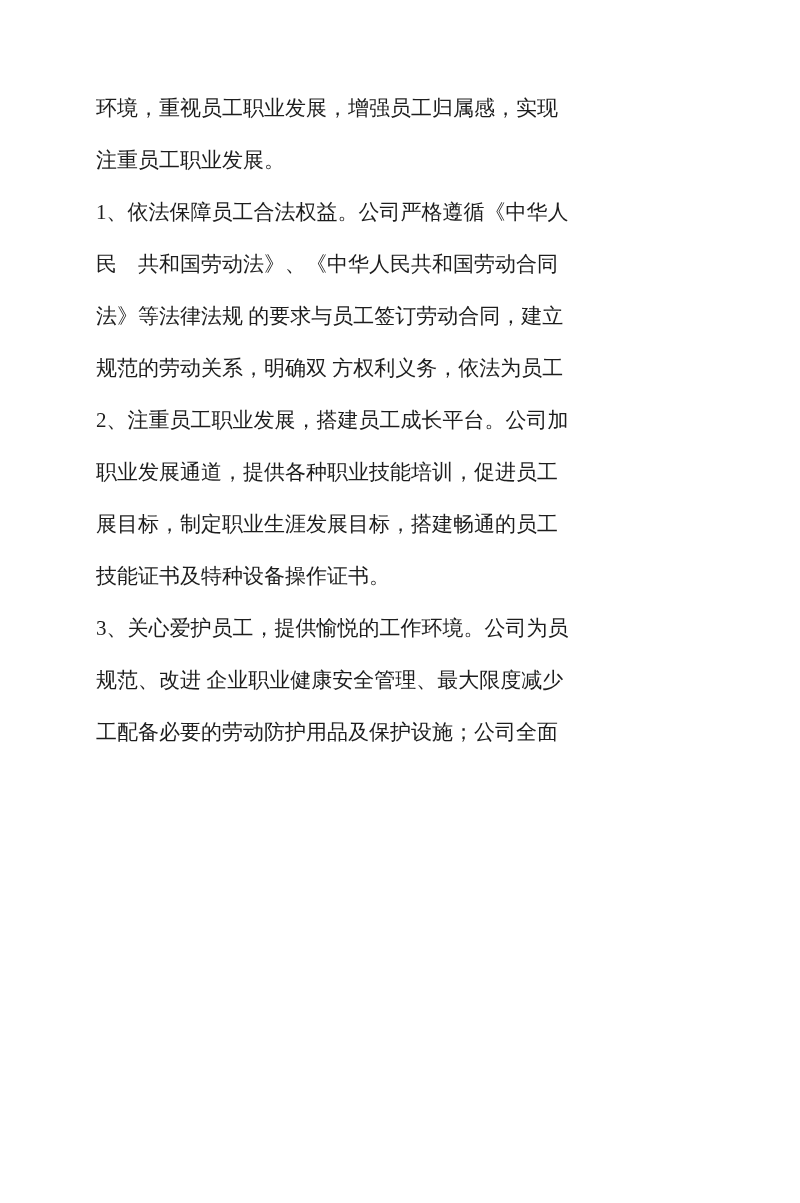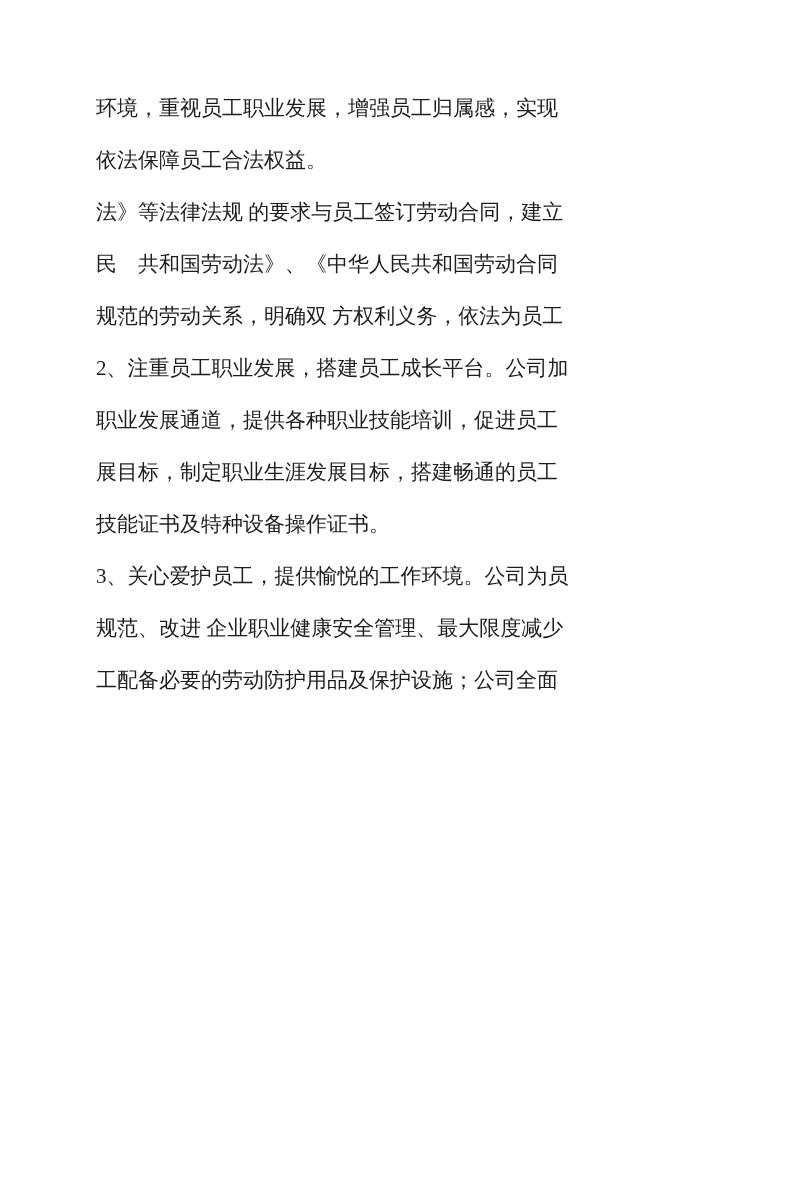--- a/index.html
+++ b/index.html
@@ -31,23 +31,24 @@
     overflow: visible;
     text-align: left;
   }
 </style>
 </head>
 <body>
 
 <div class="page">
   <div class="content">
     <div class="line">环境，重视员工职业发展，增强员工归属感，实现</div>
-    <div class="line">依法保障员工合法权益。</div>
+    <div class="line">注重员工职业发展。</div>
+    <div class="line">1、依法保障员工合法权益。公司严格遵循《中华人</div>
+    <div class="line">民　共和国劳动法》、《中华人民共和国劳动合同</div>
     <div class="line">法》等法律法规 的要求与员工签订劳动合同，建立</div>
-    <div class="line">民　共和国劳动法》、《中华人民共和国劳动合同</div>
     <div class="line">规范的劳动关系，明确双 方权利义务，依法为员工</div>
     <div class="line">2、注重员工职业发展，搭建员工成长平台。公司加</div>
     <div class="line">职业发展通道，提供各种职业技能培训，促进员工</div>
     <div class="line">展目标，制定职业生涯发展目标，搭建畅通的员工</div>
     <div class="line">技能证书及特种设备操作证书。</div>
     <div class="line">3、关心爱护员工，提供愉悦的工作环境。公司为员</div>
     <div class="line">规范、改进 企业职业健康安全管理、最大限度减少</div>
     <div class="line">工配备必要的劳动防护用品及保护设施；公司全面</div>
   </div>
 </div>

